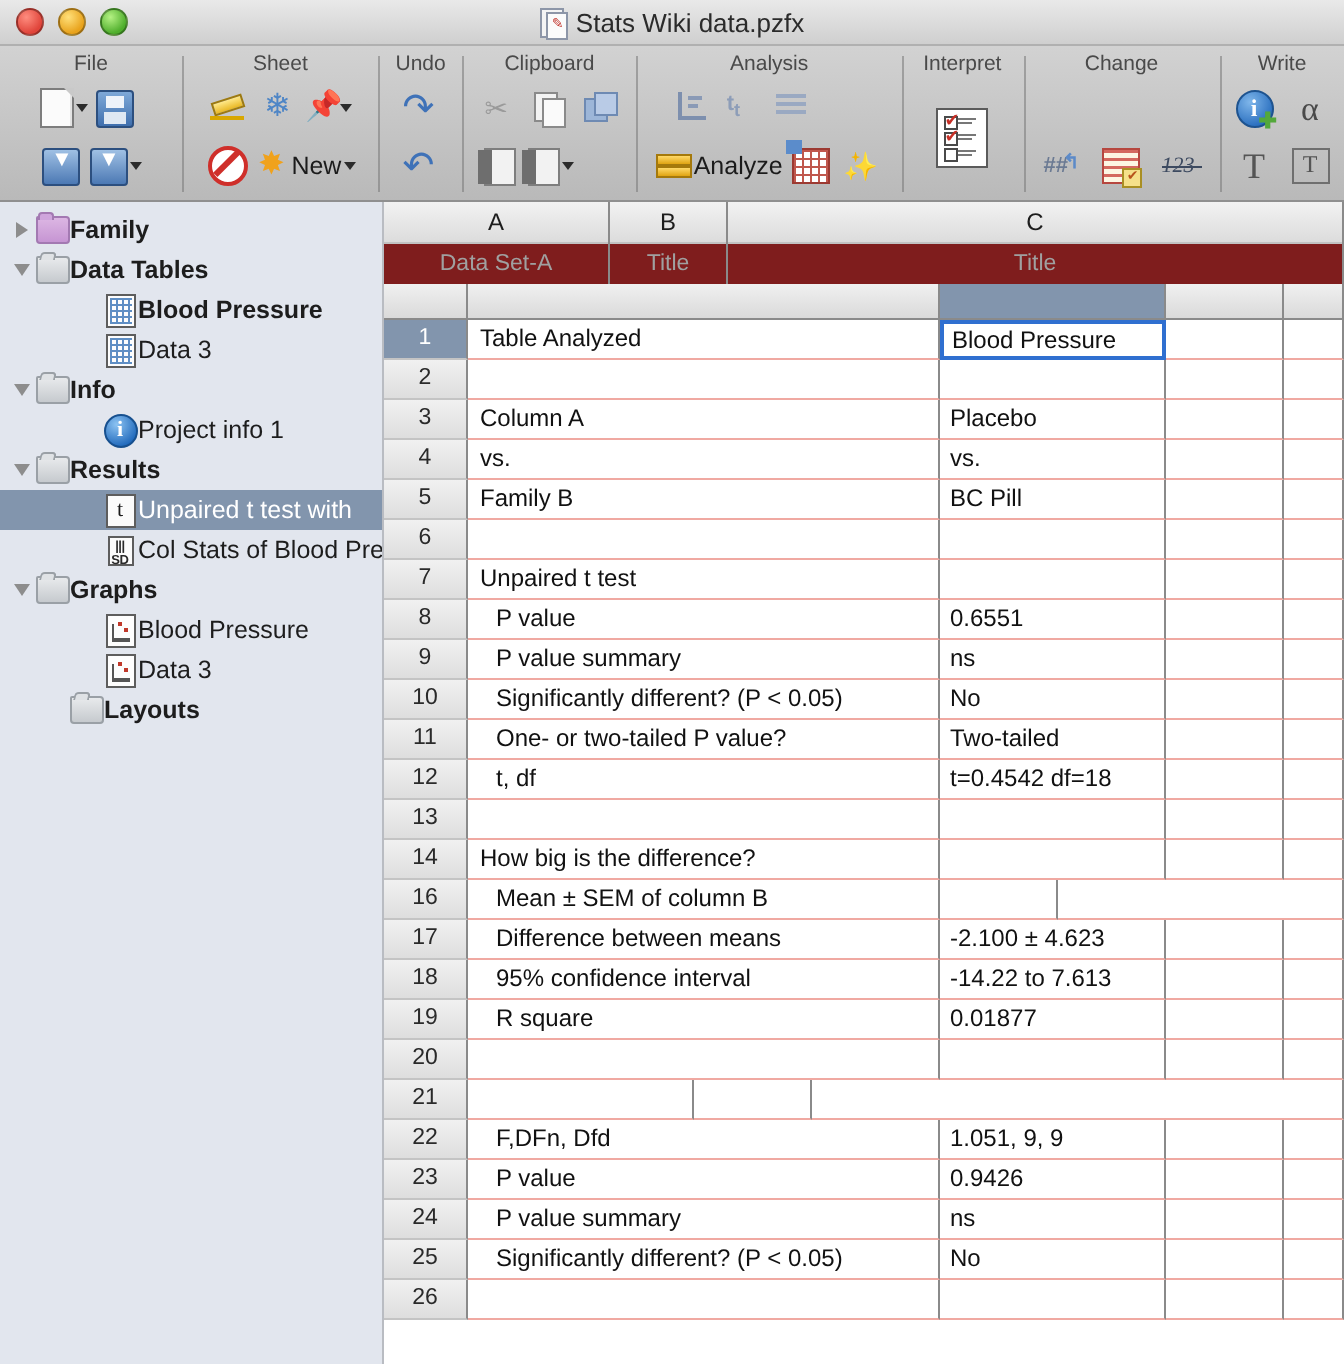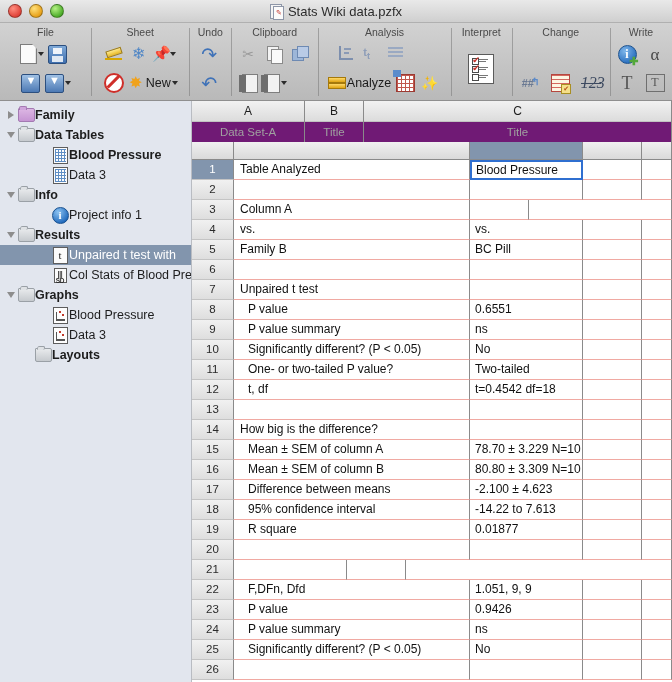--- a/index.html
+++ b/index.html
@@ -141,21 +141,21 @@
   .ic-checklist .tk { position:absolute; left:0px; top:-2px; color:#c72f26; font-size: 9px; line-height: 9px; }
   .ic-checklist .ln { position:absolute; left:7px; top:1px; width:9px; height:1.3px; background:#777; }
   .ic-checklist .ln2 { position:absolute; left:7px; top:3.5px; width:7px; height:1.3px; background:#777; }
   .ic-hash { width: 18px; height: 16px; color:#6b7a93; font-size: 11px; font-weight:bold; line-height:16px; }
   .ic-hash .up { position:absolute; right:0; top:-1px; color:#5c8ac8; font-size: 10px; }
   .ic-table { width: 17px; height: 16px; background:#fdf6e3; border:1px solid #b6473f; }
   .ic-table::before { content:""; position:absolute; left:0; right:0; top:0; bottom:0;
     background: repeating-linear-gradient(to bottom, #d4695f 0 1.5px, transparent 1.5px 4px); }
   .ic-table .chk { position:absolute; right:-2px; bottom:-3px; width:8px; height:8px;
     background:#f5e08a; border:1px solid #a98f23; color:#b8541c; font-size:7px; line-height:7px; text-align:center; }
-  .ic-123 { width: 20px; height: 16px; color:#3d4a60; font-size: 16px; font-style: italic;
+  .ic-123 { width: 20px; height: 16px; color:#3d4a60; font-size: 11px; font-style: italic;
     line-height: 16px; font-family:"Liberation Serif", serif; }
   .ic-123::after { content:""; position:absolute; left:0; top:8px; width:20px; height:1.2px; background:#3d4a60; }
   .ic-rect { width: 20px; height: 16px; background:linear-gradient(#f2f2f2,#dcdcdc); border:1px solid #8d8d8d; }
   .ic-infoplus { width: 17px; height: 17px; border-radius:50%;
     background: radial-gradient(circle at 35% 30%, #7fb6ea, #2a6fbf 75%); border:1px solid #1e538f;
     color:#fff; font-size:12px; font-weight:bold; text-align:center; line-height:16px;
     font-family:"Liberation Serif", serif; }
   .ic-infoplus .plus { position:absolute; right:-3px; bottom:-3px; color:#53a83a; font-size:11px; line-height:9px; }
   .ic-alpha { width: 17px; height: 17px; color:#4a4a4a; font-size: 17px; line-height:17px;
     font-family:"Liberation Serif", serif; text-align:center; }
@@ -240,21 +240,21 @@
     border-right: 1px solid #8a8a8a;
     display: flex; flex-direction: column;
   }
   .col-letter {
     height: 20px; line-height: 20px; text-align: center; font-size: 12px; color: #1d1d1d;
     background: linear-gradient(#f2f2f2, #dcdcdc);
     border-bottom: 1px solid #c2c2c2;
   }
   .col-title {
     height: 20px; line-height: 20px; text-align: center; font-size: 11.5px; color: #a0a0a0;
-    background: #701a75;
+    background: #7f1d1d;
   }
   .subhead-row {
     display: flex; height: 18px; box-sizing: border-box;
     border-bottom: 1px solid #8a8a8a;
   }
   .sub-rownum {
     width: 42px; box-sizing: border-box;
     background: linear-gradient(#f0f0f0, #dadada);
     border-right: 1px solid #8a8a8a;
   }
@@ -712,20 +712,21 @@
           <div class="grow">
             <div class="rownum">2</div>
             <div class="cell-label"></div>
             <div class="cell-a" style="width:113px"></div>
             <div class="cell-b" style="width:59px"></div>
             <div class="cell-c" style="flex:1"></div>
           </div>
           <div class="grow">
             <div class="rownum">3</div>
             <div class="cell-label">Column A</div>
+            <div class="cell-a" style="width:113px">Placebo</div>
             <div class="cell-b" style="width:59px"></div>
             <div class="cell-c" style="flex:1"></div>
           </div>
           <div class="grow">
             <div class="rownum">4</div>
             <div class="cell-label">vs.</div>
             <div class="cell-a" style="width:113px">vs.</div>
             <div class="cell-b" style="width:59px"></div>
             <div class="cell-c" style="flex:1"></div>
           </div>
@@ -793,30 +794,22 @@
             <div class="cell-c" style="flex:1"></div>
           </div>
           <div class="grow">
             <div class="rownum">14</div>
             <div class="cell-label">How big is the difference?</div>
             <div class="cell-a" style="width:113px"></div>
             <div class="cell-b" style="width:59px"></div>
             <div class="cell-c" style="flex:1"></div>
           </div>
           <div class="grow">
-            <div class="rownum">15</div>
-            <div class="cell-label indent">Mean ± SEM of column A</div>
-            <div class="cell-a" style="width:113px">78.70 ± 3.229 N=10</div>
-            <div class="cell-b" style="width:59px"></div>
-            <div class="cell-c" style="flex:1"></div>
-          </div>
-          <div class="grow">
             <div class="rownum">16</div>
             <div class="cell-label indent">Mean ± SEM of column B</div>
-            <div class="cell-a" style="width:113px">80.80 ± 3.309 N=10</div>
             <div class="cell-b" style="width:59px"></div>
             <div class="cell-c" style="flex:1"></div>
           </div>
           <div class="grow">
             <div class="rownum">17</div>
             <div class="cell-label indent">Difference between means</div>
             <div class="cell-a" style="width:113px">-2.100 ± 4.623</div>
             <div class="cell-b" style="width:59px"></div>
             <div class="cell-c" style="flex:1"></div>
           </div>

